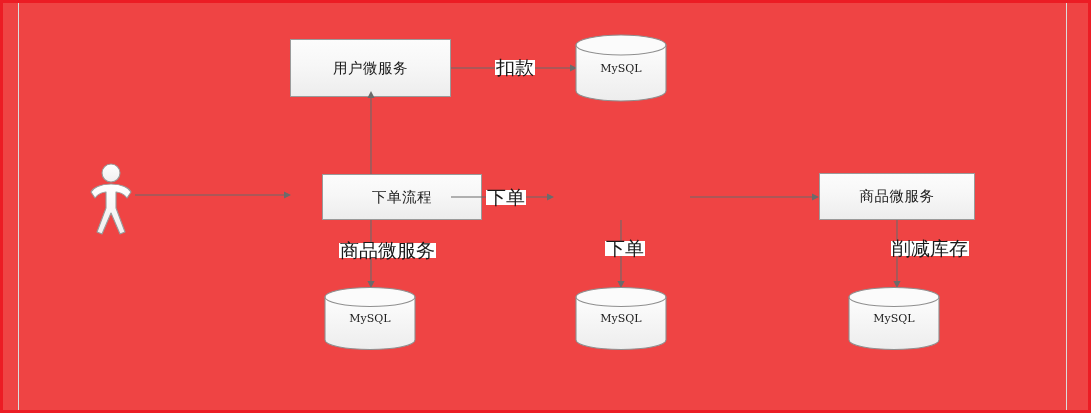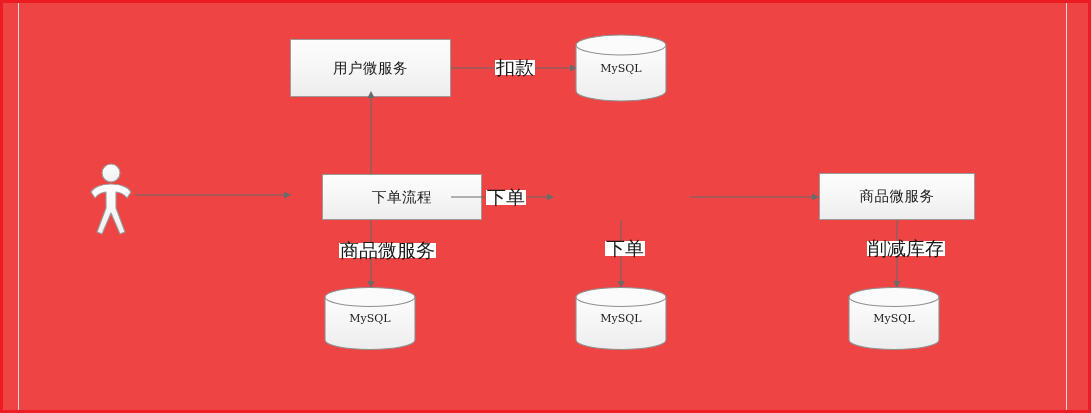--- a/index.html
+++ b/index.html
@@ -188,21 +188,21 @@
       </svg>
     </div>
     <div class="edge-label" style="left:602px; top:238px;">下单</div>
 
     <div class="conn" style="left:888px; top:217px; width:12px; height:68px;">
       <svg width="12" height="68" viewBox="0 0 12 68">
         <line x1="6" y1="0" x2="6" y2="61" stroke="#6b6b6b" stroke-width="1.1"></line>
         <path d="M2.4,61 L6,68 L9.6,61 Z" fill="#6b6b6b"></path>
       </svg>
     </div>
-    <div class="edge-label" style="left:864px; top:238px;">削减库存</div>
+    <div class="edge-label" style="left:888px; top:238px;">削减库存</div>
 
     <div class="db" style="left:321px; top:284px; width:92px; height:63px;">
       <svg width="92" height="63" viewBox="0 0 92 63">
         <defs>
           <linearGradient id="dbGrad2" x1="0" y1="0" x2="0" y2="1">
             <stop offset="0%" stop-color="#fdfdfd"></stop>
             <stop offset="100%" stop-color="#ededed"></stop>
           </linearGradient>
         </defs>
         <path d="M1,10 L1,53 A45,9.5 0 0 0 91,53 L91,10 Z" fill="url(#dbGrad2)" stroke="#8f8f8f" stroke-width="1.1"></path>

